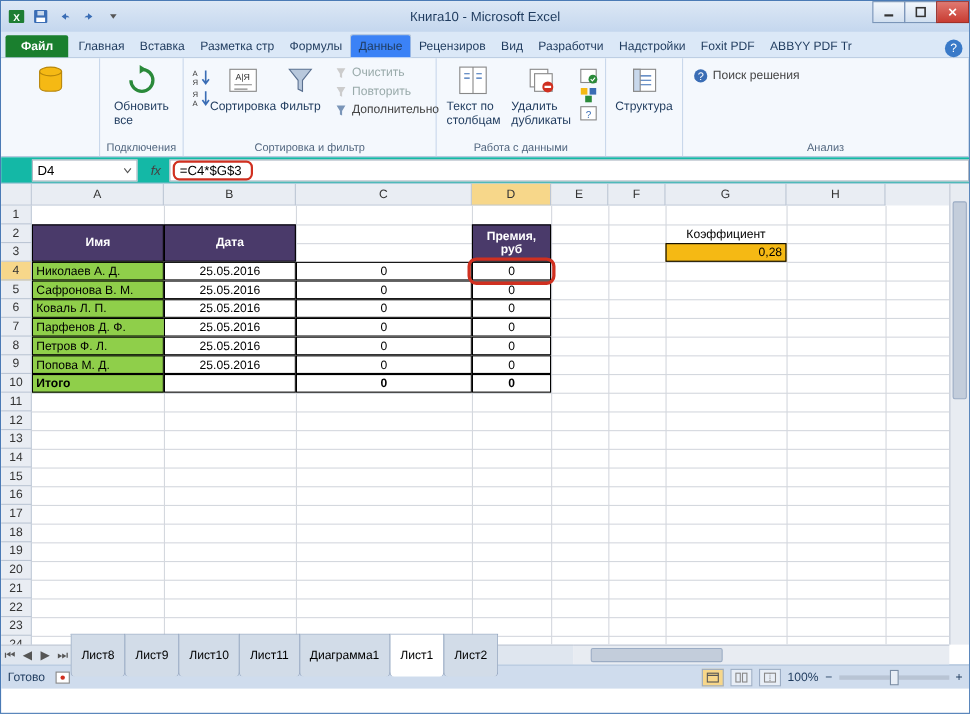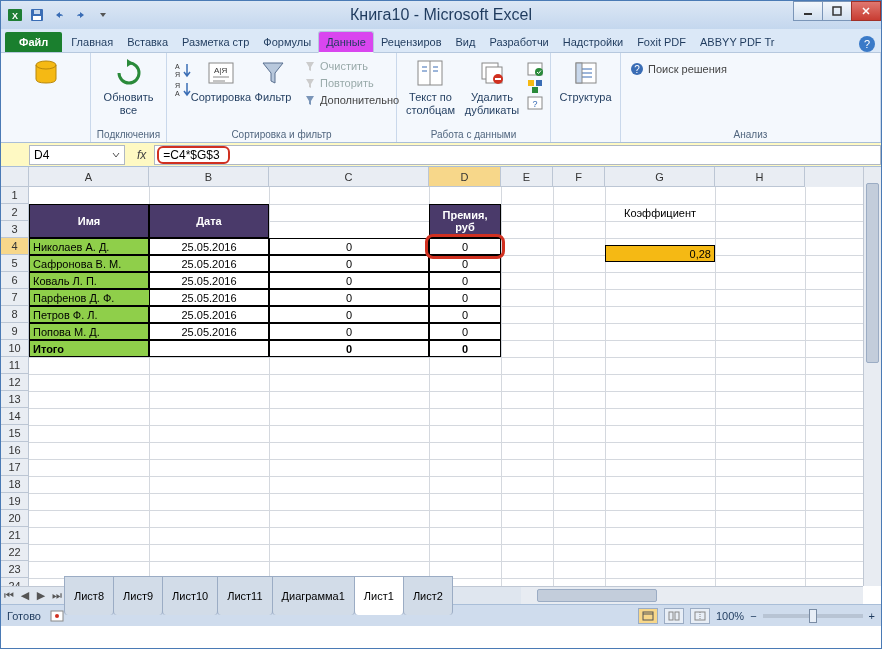--- a/index.html
+++ b/index.html
@@ -2,45 +2,45 @@
 <html><head>
 <meta charset="utf-8">
 <style>
 * { box-sizing: border-box; margin: 0; padding: 0; font-family: "Segoe UI", Tahoma, sans-serif; }
 body { background: #fff; width: 882px; height: 649px; overflow: hidden; position: relative; border: 1px solid #4a7ab5; }
 
 
 .titlebar { height: 28px; background: linear-gradient(#dce7f5, #c4d7ee); display: flex; align-items: center; padding: 0 4px; position: relative; }
 .tb-left { display: flex; align-items: center; gap: 2px; }
 .qat-btn { width: 20px; height: 20px; display: flex; align-items: center; justify-content: center; border-radius: 2px; }
-.tb-title { position: absolute; left: 50%; transform: translateX(-50%); font-size: 16px; color: #1f3b5e; }
+.tb-title { position: absolute; left: 50%; transform: translateX(-50%); font-size: 12px; color: #1f3b5e; }
 .tb-controls { position: absolute; right: 0; top: 0; display: flex; }
 .tb-ctrl { width: 30px; height: 20px; display: flex; align-items: center; justify-content: center; font-size: 11px; border: 1px solid #7a95b8; background: linear-gradient(#f3f7fc,#d2e0f0); margin-left: -1px; }
 .tb-ctrl.close { background: linear-gradient(#e07870,#c83c32); color: #fff; border-color: #a03028; }
 
 
 .ribbon-tabs { height: 24px; background: #dbe8f7; display: flex; align-items: flex-end; padding-left: 4px; font-size: 11px; border-bottom: 1px solid #b6c8de; }
 .file-tab { background: #1a7f2e; color: #fff; padding: 4px 14px; font-weight: bold; border-radius: 2px 2px 0 0; margin-right: 2px; }
 .rtab { padding: 4px 7px; color: #1f3b5e; cursor: default; white-space: nowrap; }
-.rtab.active { background: #d946ef; border: 1px solid #b6c8de; border-bottom: 1px solid #f4f8fd; border-radius: 3px 3px 0 0; margin-bottom: -1px; }
+.rtab.active { background: #3b82f6; border: 1px solid #b6c8de; border-bottom: 1px solid #f4f8fd; border-radius: 3px 3px 0 0; margin-bottom: -1px; }
 .help-btn { margin-left: auto; margin-right: 6px; width: 16px; height: 16px; border-radius: 50%; background: #3a7ac8; color: #fff; font-size: 11px; display: flex; align-items: center; justify-content: center; }
 
 
 .ribbon { height: 90px; background: #f4f8fd; border-bottom: 1px solid #a9bed8; display: flex; font-size: 11px; color: #1f3b5e; }
 .rgroup { border-right: 1px solid #c9d8eb; padding: 2px 6px 0 6px; display: flex; flex-direction: column; position: relative; }
 .rgroup-label { font-size: 10px; text-align: center; color: #51667f; position: absolute; bottom: 2px; left: 0; right: 0; }
 .rgroup-row { display: flex; align-items: flex-start; gap: 4px; }
-.rbtn-large { display: flex; flex-direction: column; align-items: center; padding: 2px 4px; border-radius: 3px; text-align: center; line-height: 1.15; min-width: 48px; }
+.rbtn-large { display: flex; flex-direction: column; align-items: center; padding: 2px 4px; border-radius: 3px; line-height: 1.15; min-width: 48px; }
 .rbtn-large .icon { width: 32px; height: 32px; margin-bottom: 2px; display: flex; align-items: center; justify-content: center; }
 .rbtn-small { display: flex; align-items: center; gap: 3px; padding: 1px 2px; font-size: 11px; color: #444; }
 .rbtn-small.disabled { color: #9aa; }
 .rbtn-stack { display: flex; flex-direction: column; gap: 1px; padding-top: 3px; }
 
 
-.formula-bar { height: 24px; display: flex; align-items: center; border-bottom: 1px solid #a9bed8; background: #fef9c3; font-size: 12px; }
+.formula-bar { height: 24px; display: flex; align-items: center; border-bottom: 1px solid #a9bed8; background: #14b8a6; font-size: 12px; }
 .name-box { width: 96px; height: 20px; background: #fff; border: 1px solid #b0b8c4; margin: 0 4px 0 28px; display: flex; align-items: center; padding: 0 4px; }
 .name-box span { flex: 1; }
 .fx-label { font-style: italic; padding: 0 8px; color: #444; }
 .formula-input { flex: 1; height: 20px; background: #fff; border: 1px solid #b0b8c4; display: flex; padding: 0 0 0 2px; }
 .formula-highlight { border: 2px solid #d03020; border-radius: 6px; padding: 0 8px 0 4px; }
 
 
 .grid-wrap { position: relative; height: 437px; display: flex; }
 .corner { width: 28px; height: 20px; background: #e9edf3; border-right: 1px solid #bcc6d4; border-bottom: 1px solid #bcc6d4; position: absolute; top: 0; left: 0; }
 .col-headers { position: absolute; top: 0; left: 28px; right: 18px; height: 20px; display: flex; background: #e9edf3; }
@@ -420,21 +420,21 @@
       <div class="cell data-cell" style="left: 400px; top: 119px; width: 72px;">0</div>
       <div class="cell name-cell" style="left: 0px; top: 136px; width: 120px;">Попова М. Д.</div>
       <div class="cell data-cell" style="left: 120px; top: 136px; width: 120px;">25.05.2016</div>
       <div class="cell data-cell" style="left: 240px; top: 136px; width: 160px;">0</div>
       <div class="cell data-cell" style="left: 400px; top: 136px; width: 72px;">0</div>
       <div class="cell total-cell" style="left: 0px; top: 153px; width: 120px;">Итого</div>
       <div class="cell data-cell" style="left: 120px; top: 153px; width: 120px; border-left: 1px solid rgb(0, 0, 0);"></div>
       <div class="cell data-cell" style="left: 240px; top: 153px; width: 160px; font-weight: bold;">0</div>
       <div class="cell data-cell" style="left: 400px; top: 153px; width: 72px; font-weight: bold;">0</div>
       <div class="cell coef-label" style="left: 576px; top: 17px; width: 110px;">Коэффициент</div>
-      <div class="cell coef-val" style="left: 576px; top: 34px; width: 110px; margin-top: 24px;">0,28</div>
+      <div class="cell coef-val" style="left: 576px; top: 34px; width: 110px;">0,28</div>
       <div class="sel-outline" style="left: 396px; top: 47px; width: 80px; height: 25px;"></div>
     </div>
   <div class="vscroll">
       <div class="vthumb" style="top:16px;height:180px"></div>
     </div>
   <div class="sheet-bar">
     <div class="sheet-nav">⏮</div>
     <div class="sheet-nav">◀</div>
     <div class="sheet-nav">▶</div>
     <div class="sheet-nav">⏭</div>

